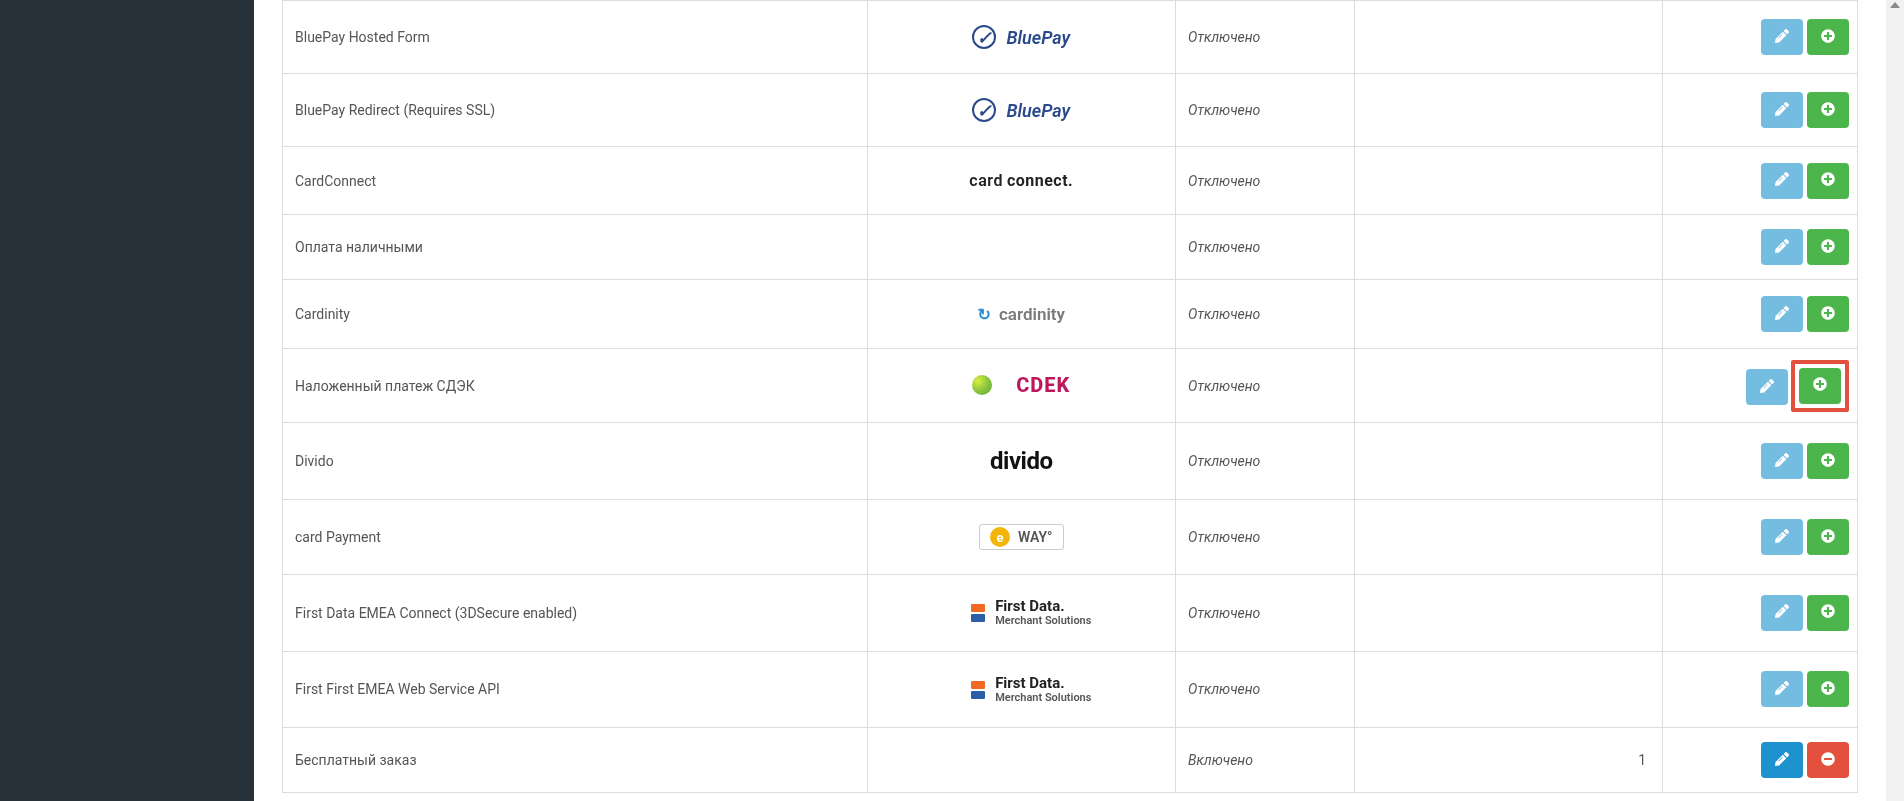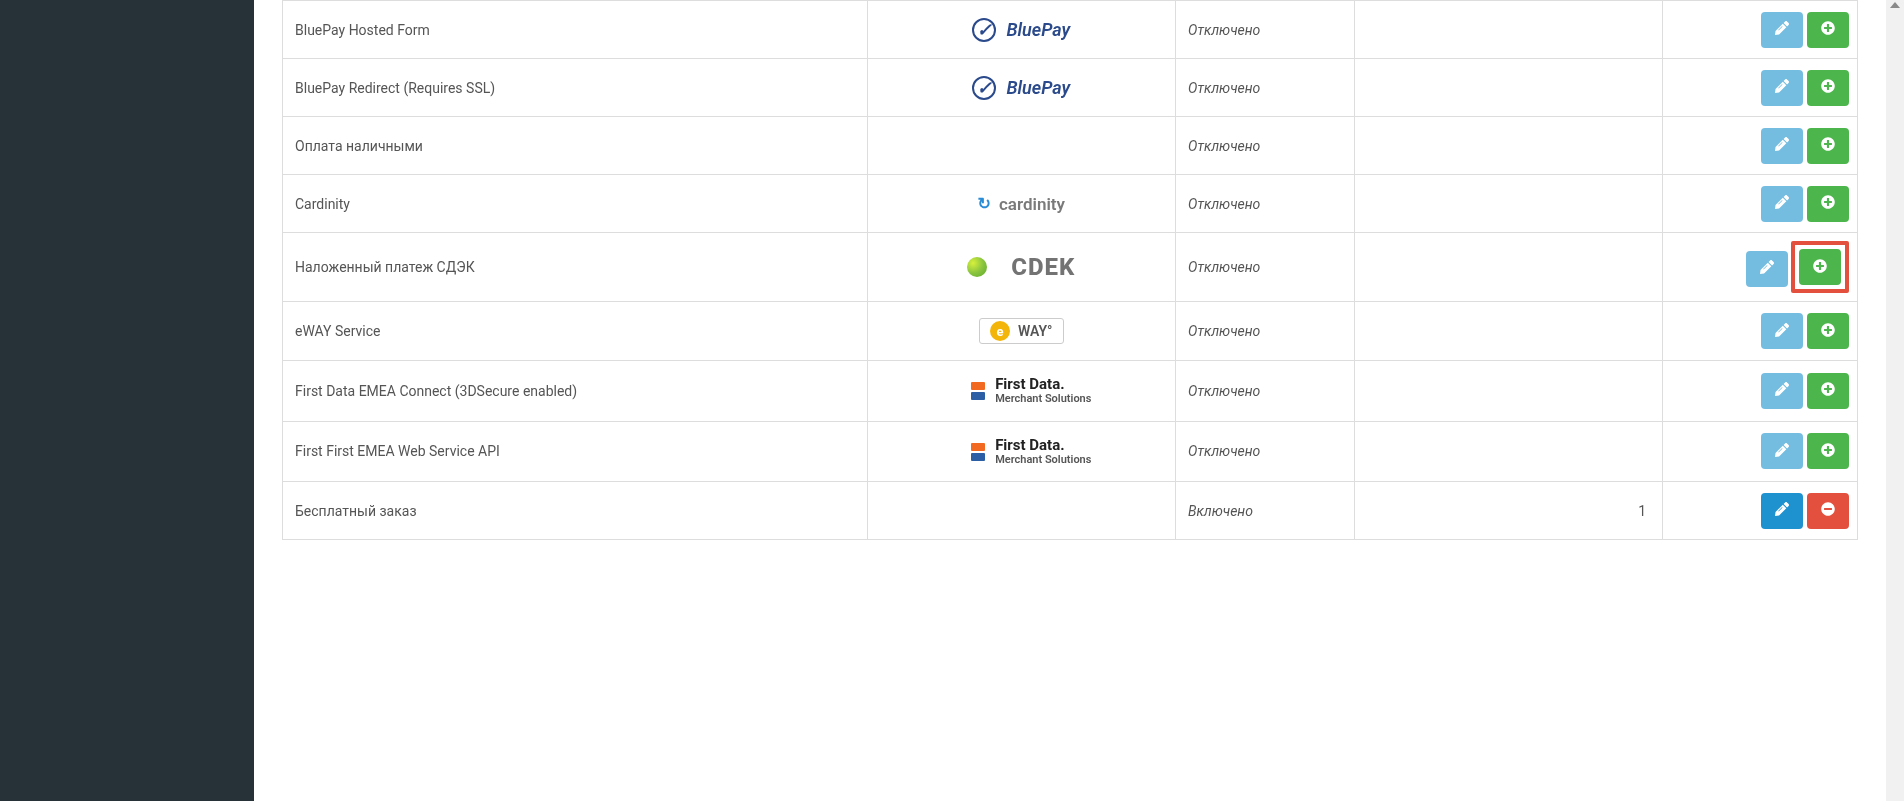--- a/index.html
+++ b/index.html
@@ -23,21 +23,21 @@
     background: #fff;
     overflow-x: hidden;
   }
   table {
     width: 100%;
     border-collapse: collapse;
     table-layout: fixed;
   }
   td {
     border: 1px solid #ddd;
-    padding: 16px 12px;
+    padding: 24px 12px;
     vertical-align: middle;
     height: 58px;
     color: #555;
     font-size: 14px;
   }
   td.col-name { width: 36%; }
   td.col-logo { width: 19%; text-align: center; }
   td.col-status { width: 11%; font-style: italic; }
   td.col-sort { width: 19%; text-align: right; padding-right: 16px; }
   td.col-actions { width: 12%; text-align: right; padding: 8px 8px; }
@@ -86,21 +86,21 @@
   }
   .logo-bluepay { color: #2b4a8b; font-style: italic; font-size: 18px; }
   .logo-bluepay .ck {
     width: 24px; height: 24px; border-radius: 50%; border: 2px solid #2b4a8b;
     display:inline-flex; align-items:center; justify-content:center; color:#2b4a8b; margin-right:6px;
   }
   .logo-cardconnect { color: #222; font-size: 16px; letter-spacing: 0.5px; }
   .logo-cardconnect .bold { font-weight:700; }
   .logo-cardinity { color: #7a7a7a; font-size: 17px; }
   .logo-cardinity .spin { color:#2b8cd6; margin-right:4px; font-size:16px; }
-  .logo-cdek { color:#737373; font-weight:800; font-size:24px; letter-spacing:1px;gap:16px; }
+  .logo-cdek { color:#be185d; font-weight:800; font-size:20px; letter-spacing:1px;gap:16px; }
   .logo-cdek .dot {
     width:20px; height:20px; border-radius:50%; background: radial-gradient(circle at 30% 30%, #d7f03c 0%, #8bc53f 50%, #5ba82d 100%);
     display:inline-block; margin-right:8px;
   }
   .logo-divido { color:#111; font-size:24px; font-weight:700; letter-spacing:-0.5px; }
   .logo-eway {
     border:1px solid #ccc; padding: 2px 10px; border-radius:3px; font-size:14px; color:#555;
     background:#fff;
   }
   .logo-eway .e-circ {
@@ -172,20 +172,38 @@
               <span><svg viewBox="0 0 512 512">
                   <path d="M497.9 74.2L437.8 14.1c-18.7-18.7-49.1-18.7-67.9 0l-56.5 56.5 128 128 56.5-56.5c18.8-18.8 18.8-49.2 0-67.9zM284.3 97.7L18.9 363.1 0 512l148.9-18.9L414.3 227.7l-130-130zM124.1 339.9c-4.7-4.7-4.7-12.3 0-17l128-128c4.7-4.7 12.3-4.7 17 0s4.7 12.3 0 17l-128 128c-4.7 4.7-12.3 4.7-17 0z" fill="#fff"></path>
                 </svg></span>
             </button><button class="btn btn-add">
               <span><svg viewBox="0 0 512 512">
                   <path d="M256 8C119 8 8 119 8 256s111 248 248 248 248-111 248-248S393 8 256 8zm144 276c0 6.6-5.4 12-12 12h-92v92c0 6.6-5.4 12-12 12h-56c-6.6 0-12-5.4-12-12v-92h-92c-6.6 0-12-5.4-12-12v-56c0-6.6 5.4-12 12-12h92v-92c0-6.6 5.4-12 12-12h56c6.6 0 12 5.4 12 12v92h92c6.6 0 12 5.4 12 12v56z" fill="#fff"></path>
                 </svg></span>
             </button></td>
         </tr>
         <tr>
+          <td class="col-name">CardConnect</td>
+          <td class="col-logo"><span class="logo-block logo-cardconnect">
+              <span>card</span>
+              <span class="bold">connect.</span>
+            </span></td>
+          <td class="col-status">Отключено</td>
+          <td class="col-sort"></td>
+          <td class="col-actions"><button class="btn btn-edit-disabled">
+              <span><svg viewBox="0 0 512 512">
+                  <path d="M497.9 74.2L437.8 14.1c-18.7-18.7-49.1-18.7-67.9 0l-56.5 56.5 128 128 56.5-56.5c18.8-18.8 18.8-49.2 0-67.9zM284.3 97.7L18.9 363.1 0 512l148.9-18.9L414.3 227.7l-130-130zM124.1 339.9c-4.7-4.7-4.7-12.3 0-17l128-128c4.7-4.7 12.3-4.7 17 0s4.7 12.3 0 17l-128 128c-4.7 4.7-12.3 4.7-17 0z" fill="#fff"></path>
+                </svg></span>
+            </button><button class="btn btn-add">
+              <span><svg viewBox="0 0 512 512">
+                  <path d="M256 8C119 8 8 119 8 256s111 248 248 248 248-111 248-248S393 8 256 8zm144 276c0 6.6-5.4 12-12 12h-92v92c0 6.6-5.4 12-12 12h-56c-6.6 0-12-5.4-12-12v-92h-92c-6.6 0-12-5.4-12-12v-56c0-6.6 5.4-12 12-12h92v-92c0-6.6 5.4-12 12-12h56c6.6 0 12 5.4 12 12v92h92c6.6 0 12 5.4 12 12v56z" fill="#fff"></path>
+                </svg></span>
+            </button></td>
+        </tr>
+        <tr>
           <td class="col-name">Оплата наличными</td>
           <td class="col-logo"></td>
           <td class="col-status">Отключено</td>
           <td class="col-sort"></td>
           <td class="col-actions"><button class="btn btn-edit-disabled">
               <span><svg viewBox="0 0 512 512">
                   <path d="M497.9 74.2L437.8 14.1c-18.7-18.7-49.1-18.7-67.9 0l-56.5 56.5 128 128 56.5-56.5c18.8-18.8 18.8-49.2 0-67.9zM284.3 97.7L18.9 363.1 0 512l148.9-18.9L414.3 227.7l-130-130zM124.1 339.9c-4.7-4.7-4.7-12.3 0-17l128-128c4.7-4.7 12.3-4.7 17 0s4.7 12.3 0 17l-128 128c-4.7 4.7-12.3 4.7-17 0z" fill="#fff"></path>
                 </svg></span>
             </button><button class="btn btn-add">
               <span><svg viewBox="0 0 512 512">
@@ -225,21 +243,38 @@
                 </svg></span>
             </button> <span class="highlight-box">
               <button class="btn btn-add">
                 <span><svg viewBox="0 0 512 512">
                     <path d="M256 8C119 8 8 119 8 256s111 248 248 248 248-111 248-248S393 8 256 8zm144 276c0 6.6-5.4 12-12 12h-92v92c0 6.6-5.4 12-12 12h-56c-6.6 0-12-5.4-12-12v-92h-92c-6.6 0-12-5.4-12-12v-56c0-6.6 5.4-12 12-12h92v-92c0-6.6 5.4-12 12-12h56c6.6 0 12 5.4 12 12v92h92c6.6 0 12 5.4 12 12v56z" fill="#fff"></path>
                   </svg></span>
               </button>
             </span></td>
         </tr>
         <tr>
-          <td class="col-name">eWAY Service</td>
+          <td class="col-name">Divido</td>
+          <td class="col-logo"><span class="logo-block logo-divido">
+              <span>divido</span>
+            </span></td>
+          <td class="col-status">Отключено</td>
+          <td class="col-sort"></td>
+          <td class="col-actions"><button class="btn btn-edit-disabled">
+              <span><svg viewBox="0 0 512 512">
+                  <path d="M497.9 74.2L437.8 14.1c-18.7-18.7-49.1-18.7-67.9 0l-56.5 56.5 128 128 56.5-56.5c18.8-18.8 18.8-49.2 0-67.9zM284.3 97.7L18.9 363.1 0 512l148.9-18.9L414.3 227.7l-130-130zM124.1 339.9c-4.7-4.7-4.7-12.3 0-17l128-128c4.7-4.7 12.3-4.7 17 0s4.7 12.3 0 17l-128 128c-4.7 4.7-12.3 4.7-17 0z" fill="#fff"></path>
+                </svg></span>
+            </button><button class="btn btn-add">
+              <span><svg viewBox="0 0 512 512">
+                  <path d="M256 8C119 8 8 119 8 256s111 248 248 248 248-111 248-248S393 8 256 8zm144 276c0 6.6-5.4 12-12 12h-92v92c0 6.6-5.4 12-12 12h-56c-6.6 0-12-5.4-12-12v-92h-92c-6.6 0-12-5.4-12-12v-56c0-6.6 5.4-12 12-12h92v-92c0-6.6 5.4-12 12-12h56c6.6 0 12 5.4 12 12v92h92c6.6 0 12 5.4 12 12v56z" fill="#fff"></path>
+                </svg></span>
+            </button></td>
+        </tr>
+        <tr>
+          <td class="col-name">card Payment</td>
           <td class="col-logo"><span class="logo-block logo-eway">
               <span class="e-circ">e</span>
               <span>WAY°</span>
             </span></td>
           <td class="col-status">Отключено</td>
           <td class="col-sort"></td>
           <td class="col-actions"><button class="btn btn-edit-disabled">
               <span><svg viewBox="0 0 512 512">
                   <path d="M497.9 74.2L437.8 14.1c-18.7-18.7-49.1-18.7-67.9 0l-56.5 56.5 128 128 56.5-56.5c18.8-18.8 18.8-49.2 0-67.9zM284.3 97.7L18.9 363.1 0 512l148.9-18.9L414.3 227.7l-130-130zM124.1 339.9c-4.7-4.7-4.7-12.3 0-17l128-128c4.7-4.7 12.3-4.7 17 0s4.7 12.3 0 17l-128 128c-4.7 4.7-12.3 4.7-17 0z" fill="#fff"></path>
                 </svg></span>

